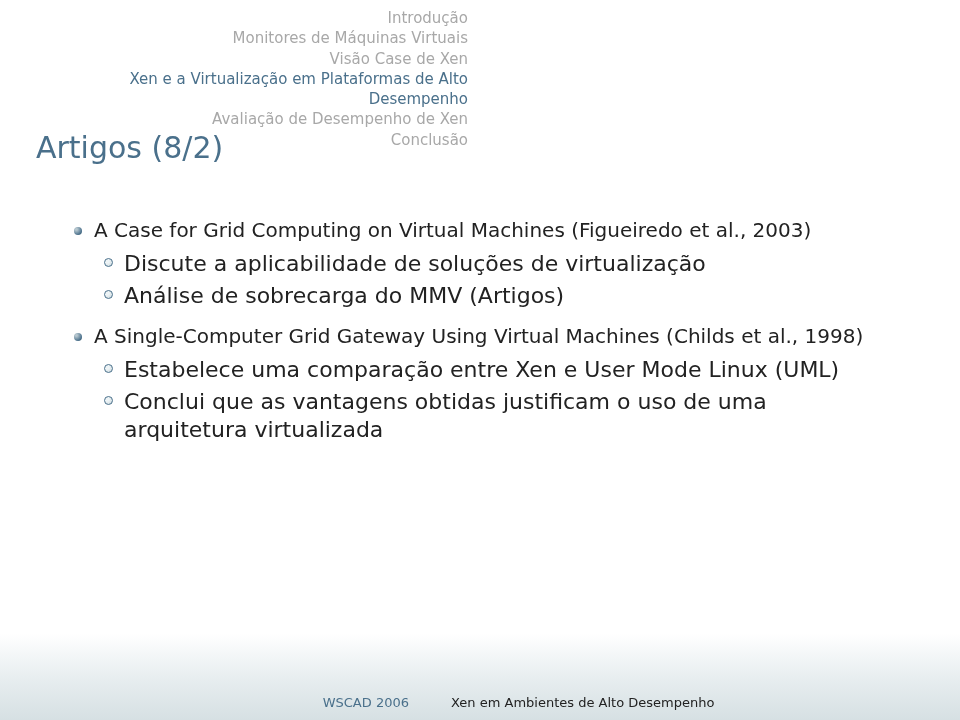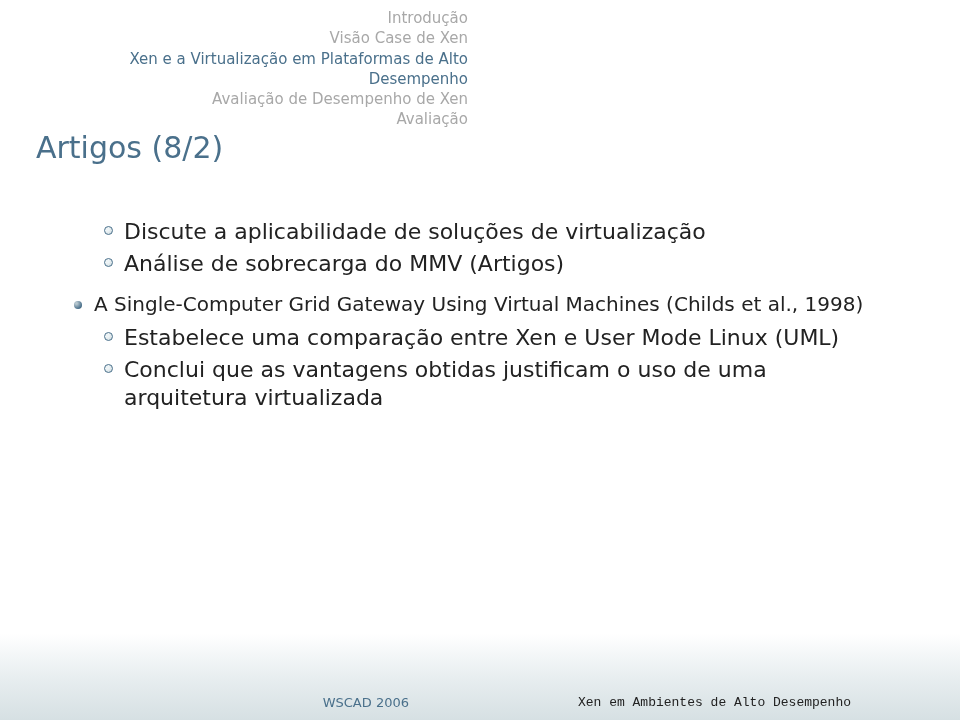--- a/index.html
+++ b/index.html
@@ -83,39 +83,41 @@
     position: absolute;
     bottom: 10px;
     left: 0;
     right: 0;
     display: flex;
     justify-content: center;
     gap: 42px;
     font-size: 13px;
   }
   .footer-left { color: #4a708b; text-align: right; width: 300px; }
-  .footer-right { color: #222; text-align: right; width: 400px; font-family: Liberation Mono, monospace; }
+  .footer-right { color: #222; text-align: left; width: 400px; }
 </style>
 </head>
 <body>
 
 <div class="slide">
 
   <div class="nav-block">
     <div>Introdução</div>
+    <div>Monitores de Máquinas Virtuais</div>
     <div>Visão Case de Xen</div>
     <div class="highlight">Xen e a Virtualização em Plataformas de Alto Desempenho</div>
     <div>Avaliação de Desempenho de Xen</div>
-    <div>Avaliação</div>
+    <div>Conclusão</div>
   </div>
 
   <div class="title">Artigos (8/2)</div>
 
   <div class="content">
     <div class="group">
+      <div class="bullet-l1">A Case for Grid Computing on Virtual Machines (Figueiredo et al., 2003)</div>
       <div class="bullet-l2">Discute a aplicabilidade de soluções de virtualização</div>
       <div class="bullet-l2">Análise de sobrecarga do MMV (Artigos)</div>
     </div>
     <div class="group">
       <div class="bullet-l1">A Single-Computer Grid Gateway Using Virtual Machines (Childs et al., 1998)</div>
       <div class="bullet-l2">Estabelece uma comparação entre Xen e User Mode Linux (UML)</div>
       <div class="bullet-l2">Conclui que as vantagens obtidas justificam o uso de uma arquitetura virtualizada</div>
     </div>
   </div>
 

